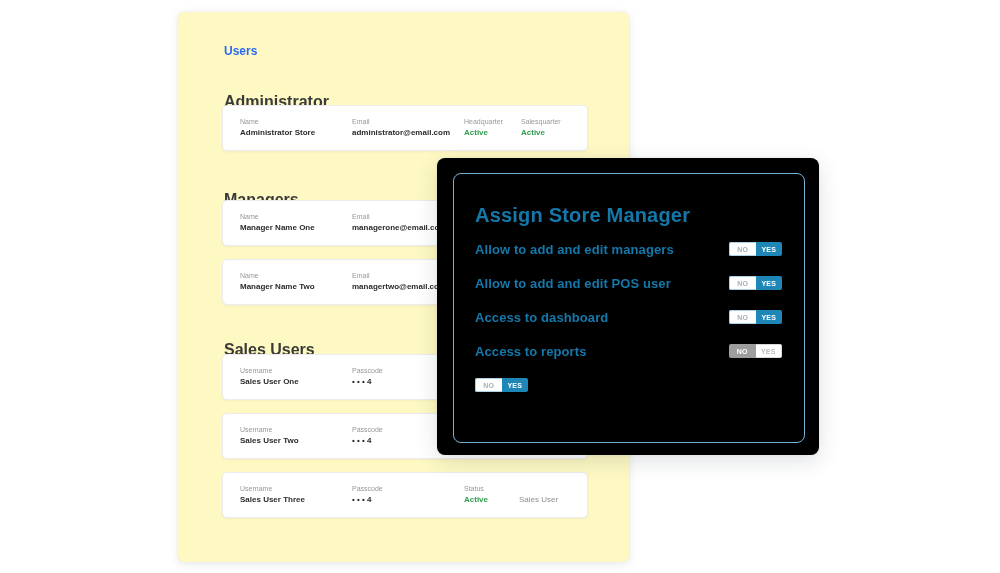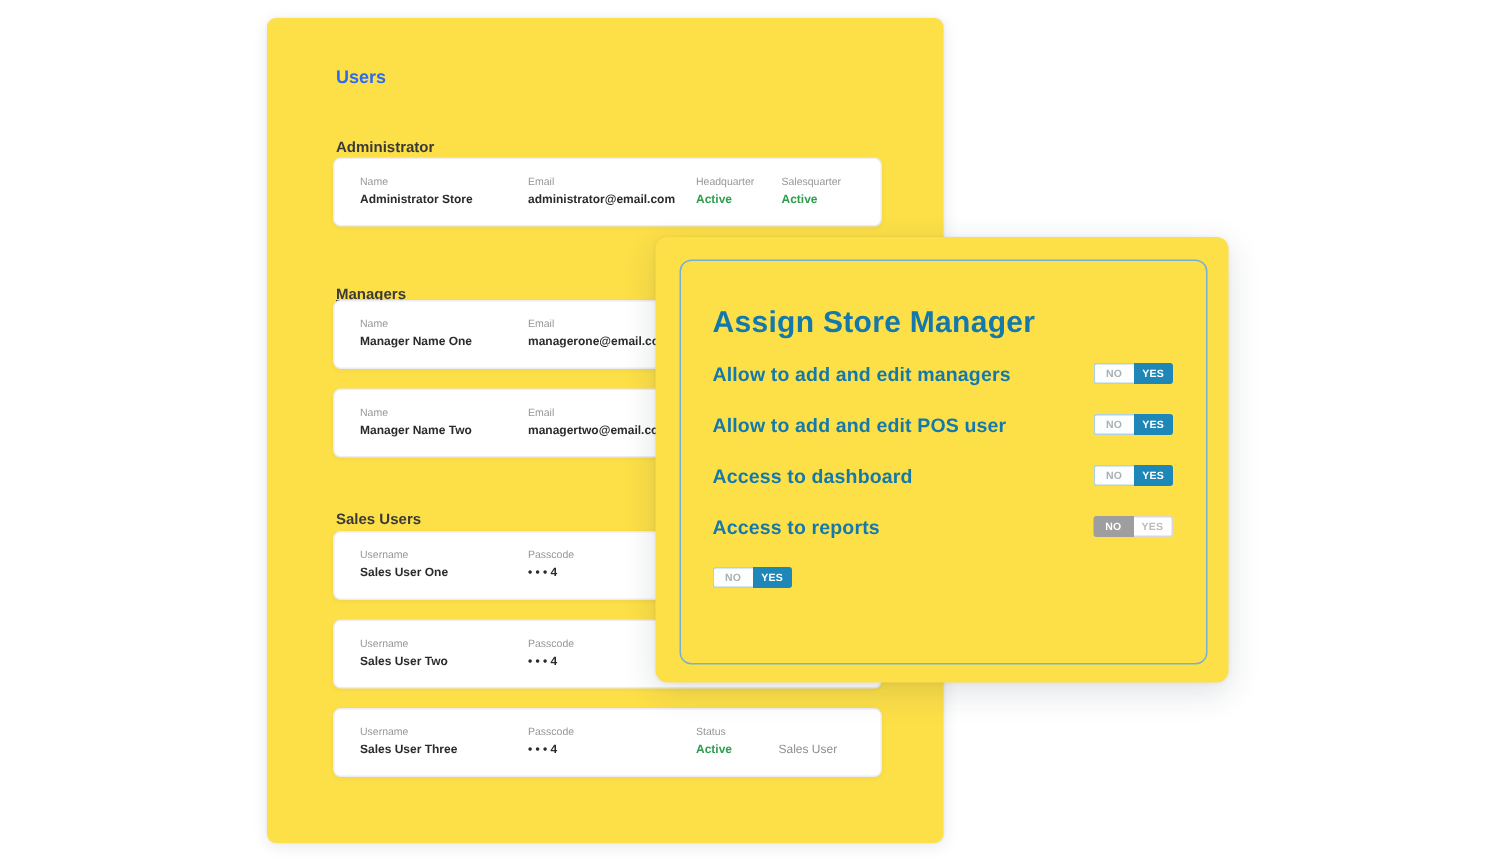--- a/index.html
+++ b/index.html
@@ -4,50 +4,50 @@
 <style>
   html,body{margin:0;padding:0;}
   body{
     width:1000px;height:573px;position:relative;overflow:hidden;
     background:#ffffff;font-family:"Liberation Sans",sans-serif;
     -webkit-font-smoothing:antialiased;
   }
   
   .panel{
     position:absolute;left:178px;top:12px;width:451px;height:550px;
-    background:#fde047;border-radius:6px;
+    background:#fef9c3;border-radius:6px;
     box-shadow:0 0 2px rgba(30,40,60,.08),0 2px 10px rgba(30,40,60,.10);
   }
   .page-title{
     position:absolute;left:46px;top:32px;
     font-size:12px;font-weight:bold;color:#2b6bf3;
   }
   .section-heading{
     position:absolute;left:46px;
-    font-size:10px;font-weight:bold;color:#3a3a3a;
+    font-size:16px;font-weight:bold;color:#3a3a3a;
   }
   .card{
     position:absolute;left:44px;width:366px;height:46px;
     background:#fff;border:1px solid #ececf2;border-radius:5px;
     box-shadow:0 1px 3px rgba(30,40,60,.05);
     box-sizing:border-box;
   }
   .field{position:absolute;top:12px;}
   .field .lbl{font-size:7px;color:#979797;display:block;}
   .field .val{font-size:8px;font-weight:bold;color:#2b2b2b;display:block;margin-top:3px;}
   .field .val.green{color:#2f9e4f;}
   .f0{left:17px;} .f1{left:129px;} .f2{left:241px;} .f3{left:298px;}
   .role-text{
     position:absolute;left:296px;top:22px;
     font-size:8px;color:#8f8f8f;
   }
   
   .modal{
     position:absolute;left:437px;top:158px;width:382px;height:297px;
-    background:#fde047;border-radius:8px;
+    background:#000000;border-radius:8px;
     box-shadow:0 6px 22px rgba(30,40,60,.14),0 0 3px rgba(30,40,60,.06);
   }
   .modal-inner{
     position:absolute;left:16px;top:15px;width:352px;height:270px;
     border:1px solid #74b2d4;border-radius:8px;box-sizing:border-box;
   }
   .modal-title{
     position:absolute;left:21px;top:30px;
     font-size:20px;font-weight:600;color:#1478ab;letter-spacing:.2px;
   }

